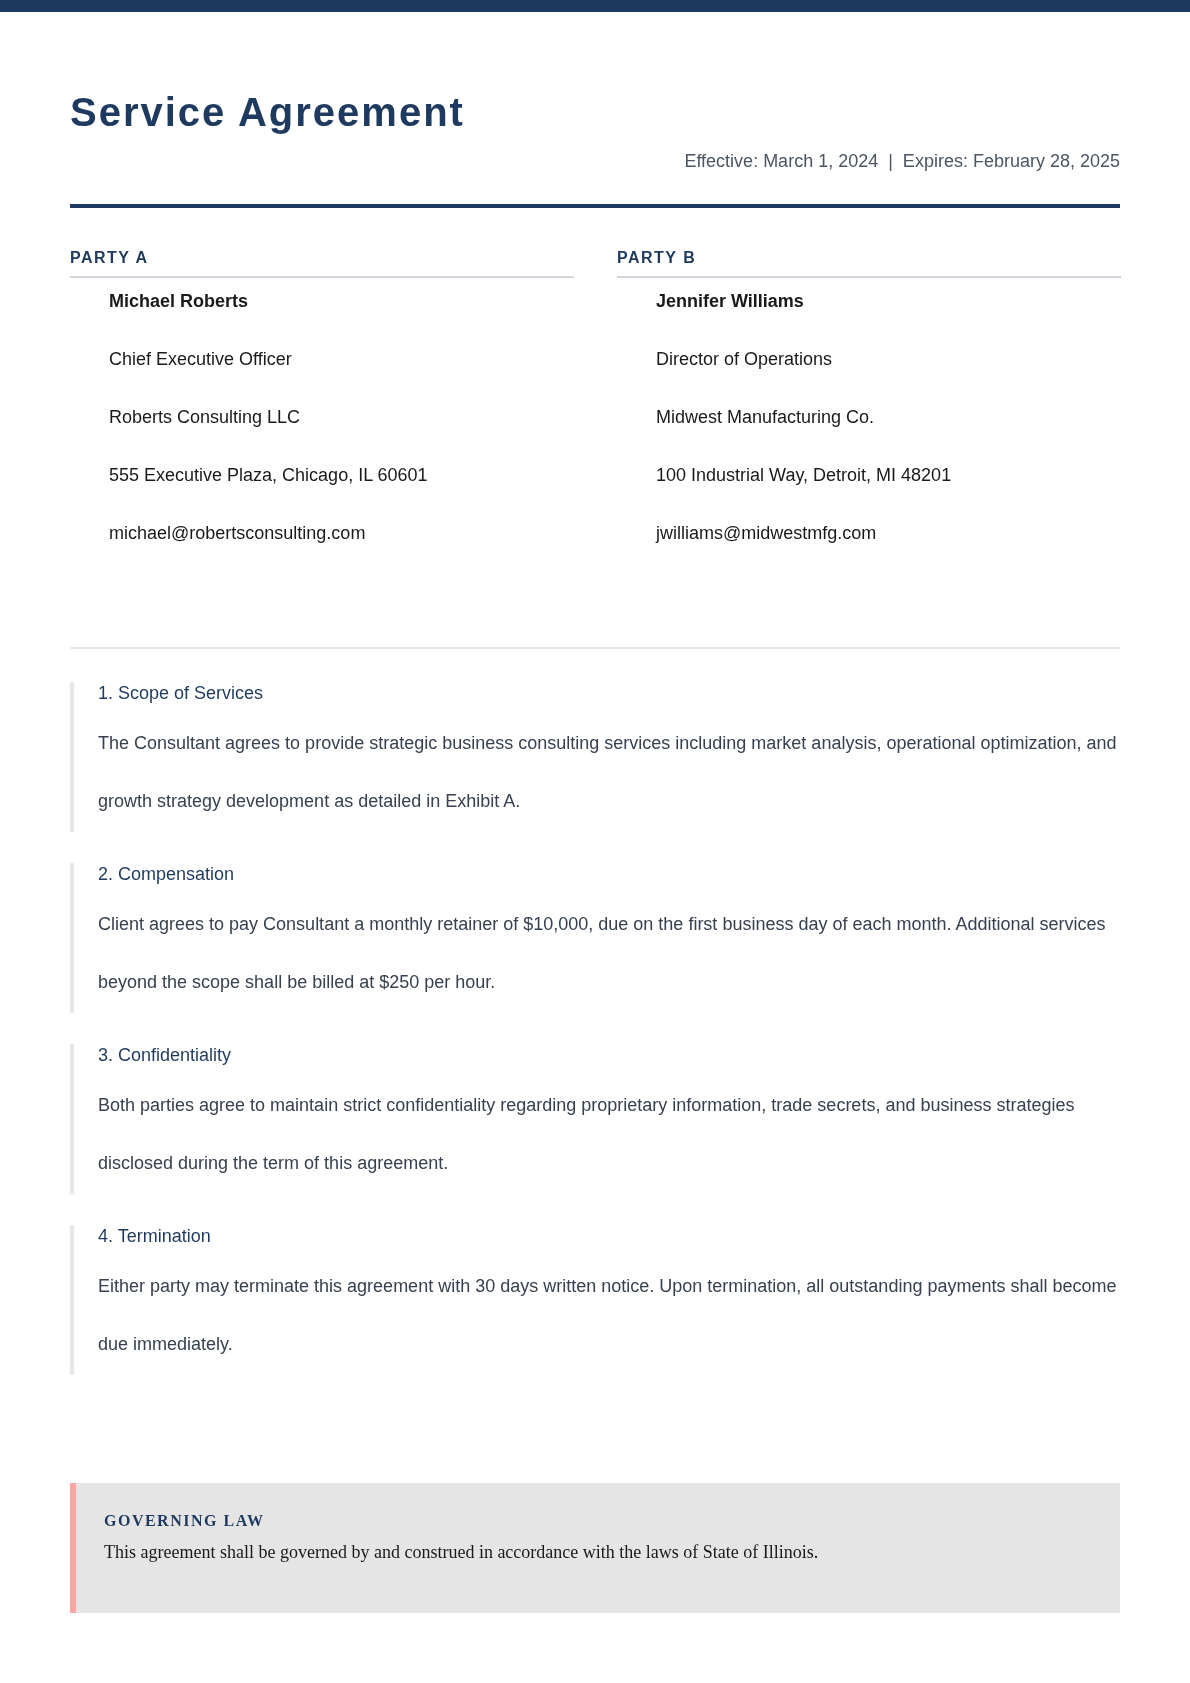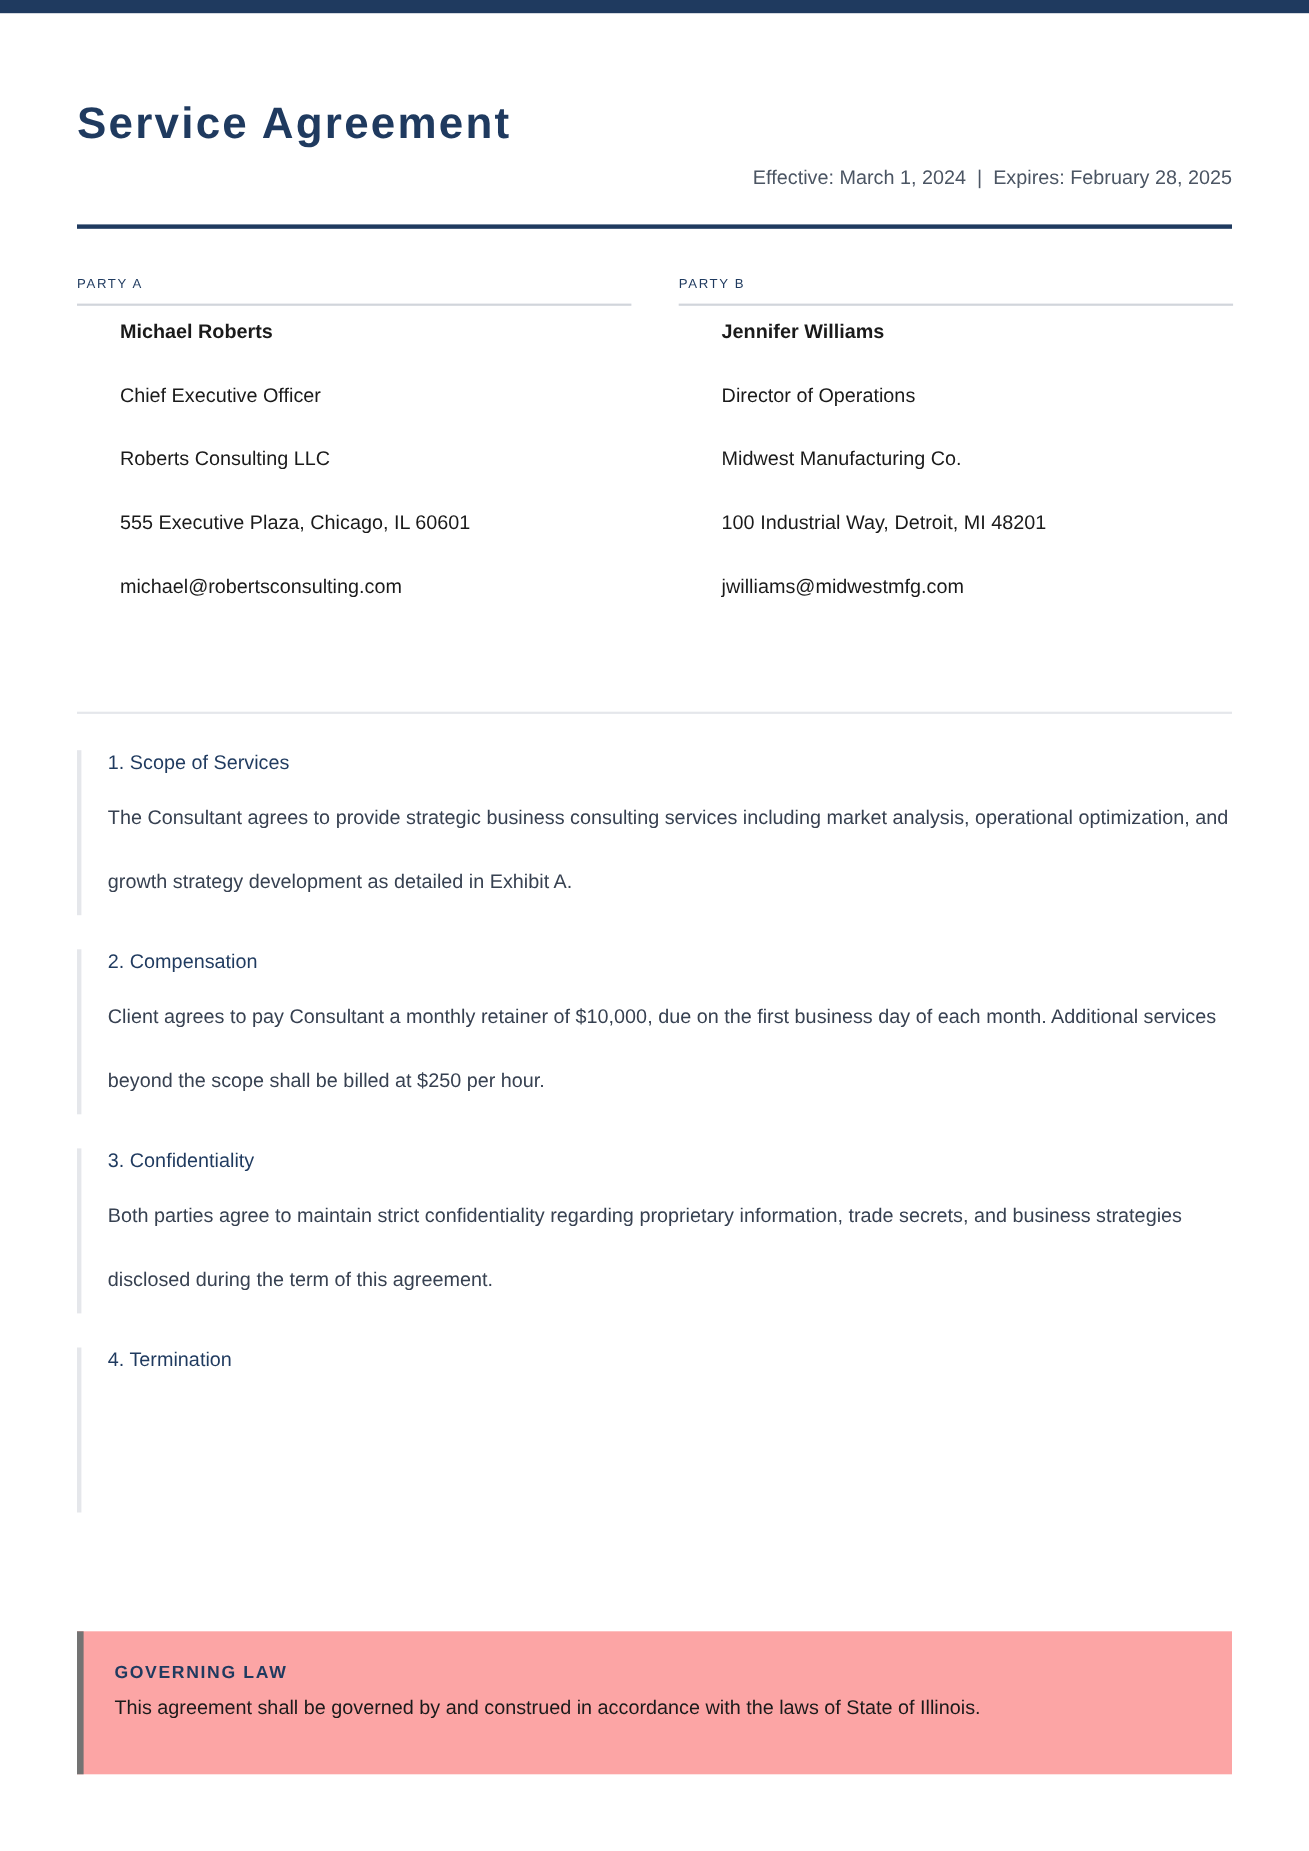--- a/index.html
+++ b/index.html
@@ -35,21 +35,21 @@
   .thick-rule {
     position: absolute; top: 204px; left: 0; width: 1050px; height: 4px;
     background: #1f3a5f;
   }
   .party {
     position: absolute; top: 246px; width: 504px;
   }
   .party.a { left: 0; }
   .party.b { left: 547px; }
   .party-label {
-    font-size: 12px; font-weight: normal; letter-spacing: 1.5px;
+    font-size: 16px; font-weight: bold; letter-spacing: 1.5px;
     color: #1f3a5f; line-height: 24px;
     padding-bottom: 6px;
     border-bottom: 2px solid #d1d5db;
   }
   .party-row {
     font-size: 18px; line-height: 22px; color: #1a1a1a;
     position: absolute; left: 0; margin-left: 39px;
   }
   .party-row.name { font-weight: bold; }
   .thin-rule {
@@ -64,23 +64,24 @@
   .section-title {
     position: absolute; left: 24px; top: 0;
     font-size: 18px; font-weight: normal; color: #1f3a5f; line-height: 22px;
   }
   .section-body {
     position: absolute; left: 24px; top: 32px; width: 1030px;
     font-size: 18px; color: #374151; line-height: 58px;
   }
   .law-box {
     position: absolute; left: 0; top: 1483px; width: 1050px; height: 130px;
-    background: #fca5a5;
-    border-left: 6px solid #737373;
+    background: #e5e5e5;
+    border-left: 6px solid #fca5a5;
     box-sizing: border-box;
+    font-family: Liberation Serif, serif;
   }
   .law-title {
     position: absolute; left: 28px; top: 28px;
     font-size: 16px; font-weight: bold; letter-spacing: 1.5px; color: #1f3a5f;
     line-height: 20px;
   }
   .law-body {
     position: absolute; left: 28px; top: 58px;
     font-size: 18px; color: #1a1a1a; line-height: 22px;
   }
@@ -126,20 +127,21 @@
     <div class="section-body">Client agrees to pay Consultant a monthly retainer of $10,000, due on the first business day of each month. Additional services beyond the scope shall be billed at $250 per hour.</div>
   </div>
 
   <div class="section" style="top:1044px; height:150px">
     <div class="section-title">3. Confidentiality</div>
     <div class="section-body">Both parties agree to maintain strict confidentiality regarding proprietary information, trade secrets, and business strategies disclosed during the term of this agreement.</div>
   </div>
 
   <div class="section" style="top:1225px; height:150px">
     <div class="section-title">4. Termination</div>
+    <div class="section-body">Either party may terminate this agreement with 30 days written notice. Upon termination, all outstanding payments shall become due immediately.</div>
   </div>
 
   <div class="law-box">
     <div class="law-title">GOVERNING LAW</div>
     <div class="law-body">This agreement shall be governed by and construed in accordance with the laws of State of Illinois.</div>
   </div>
 
 </div>
 
 </body></html>

